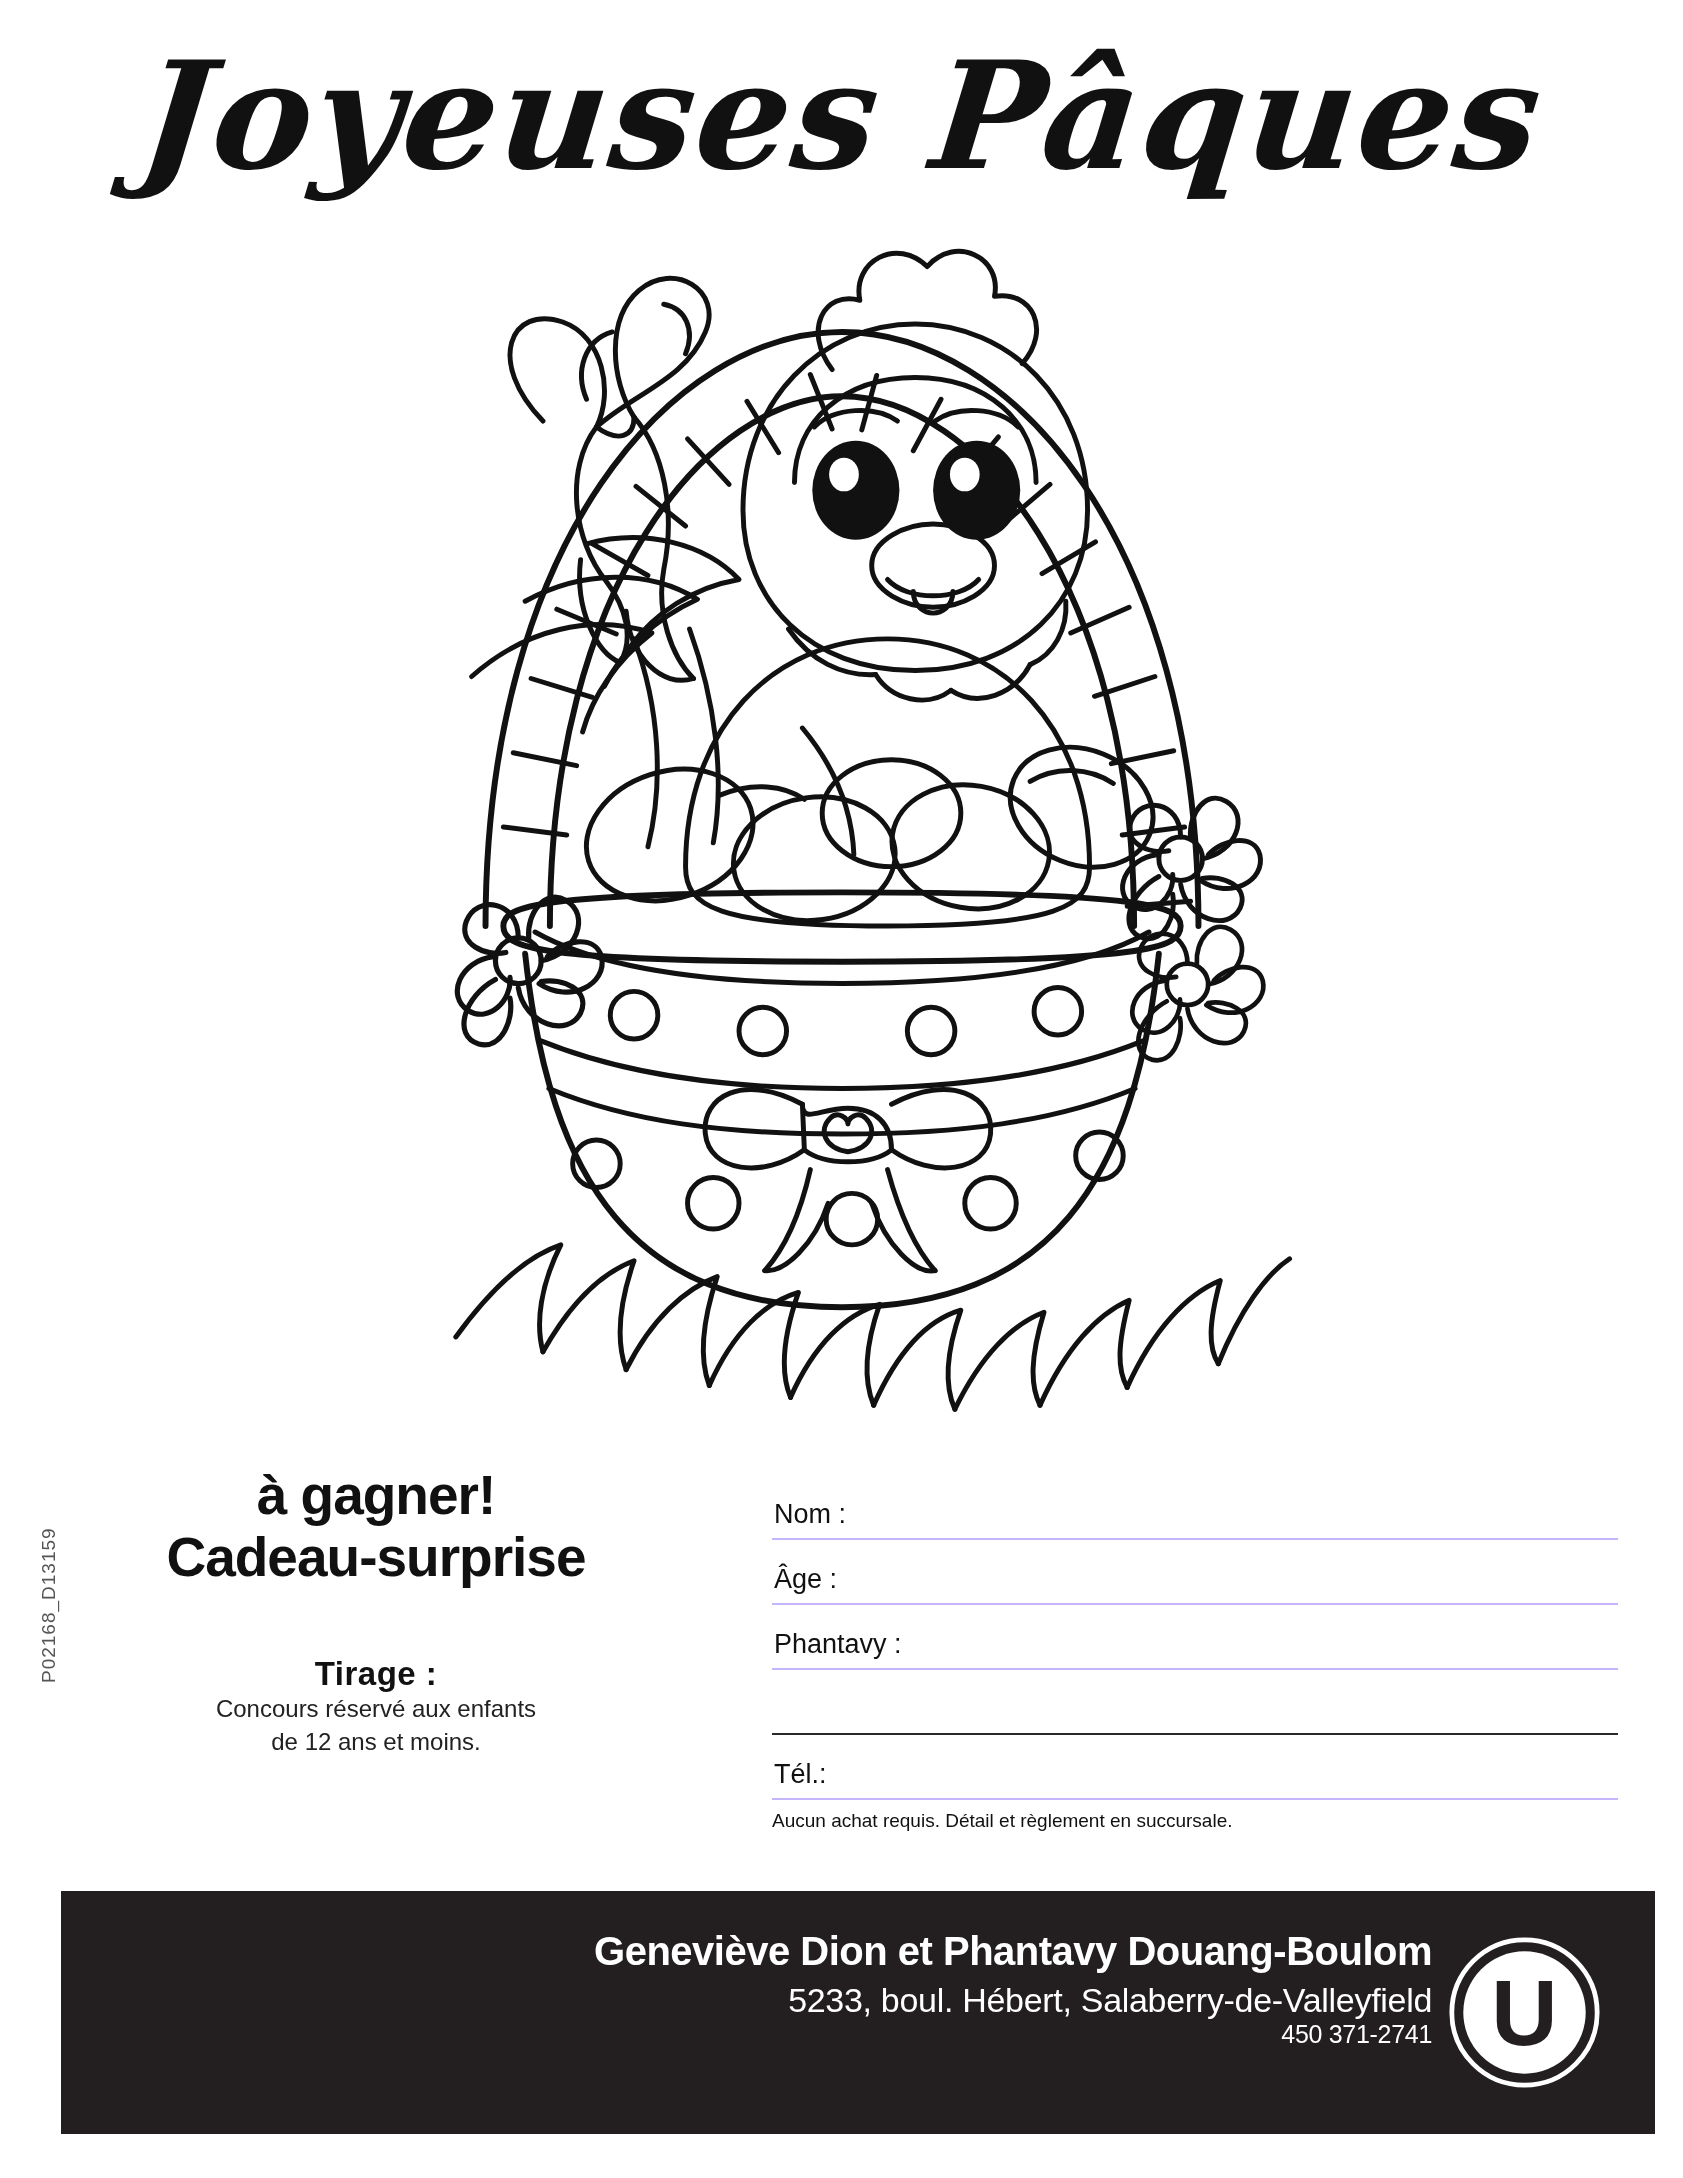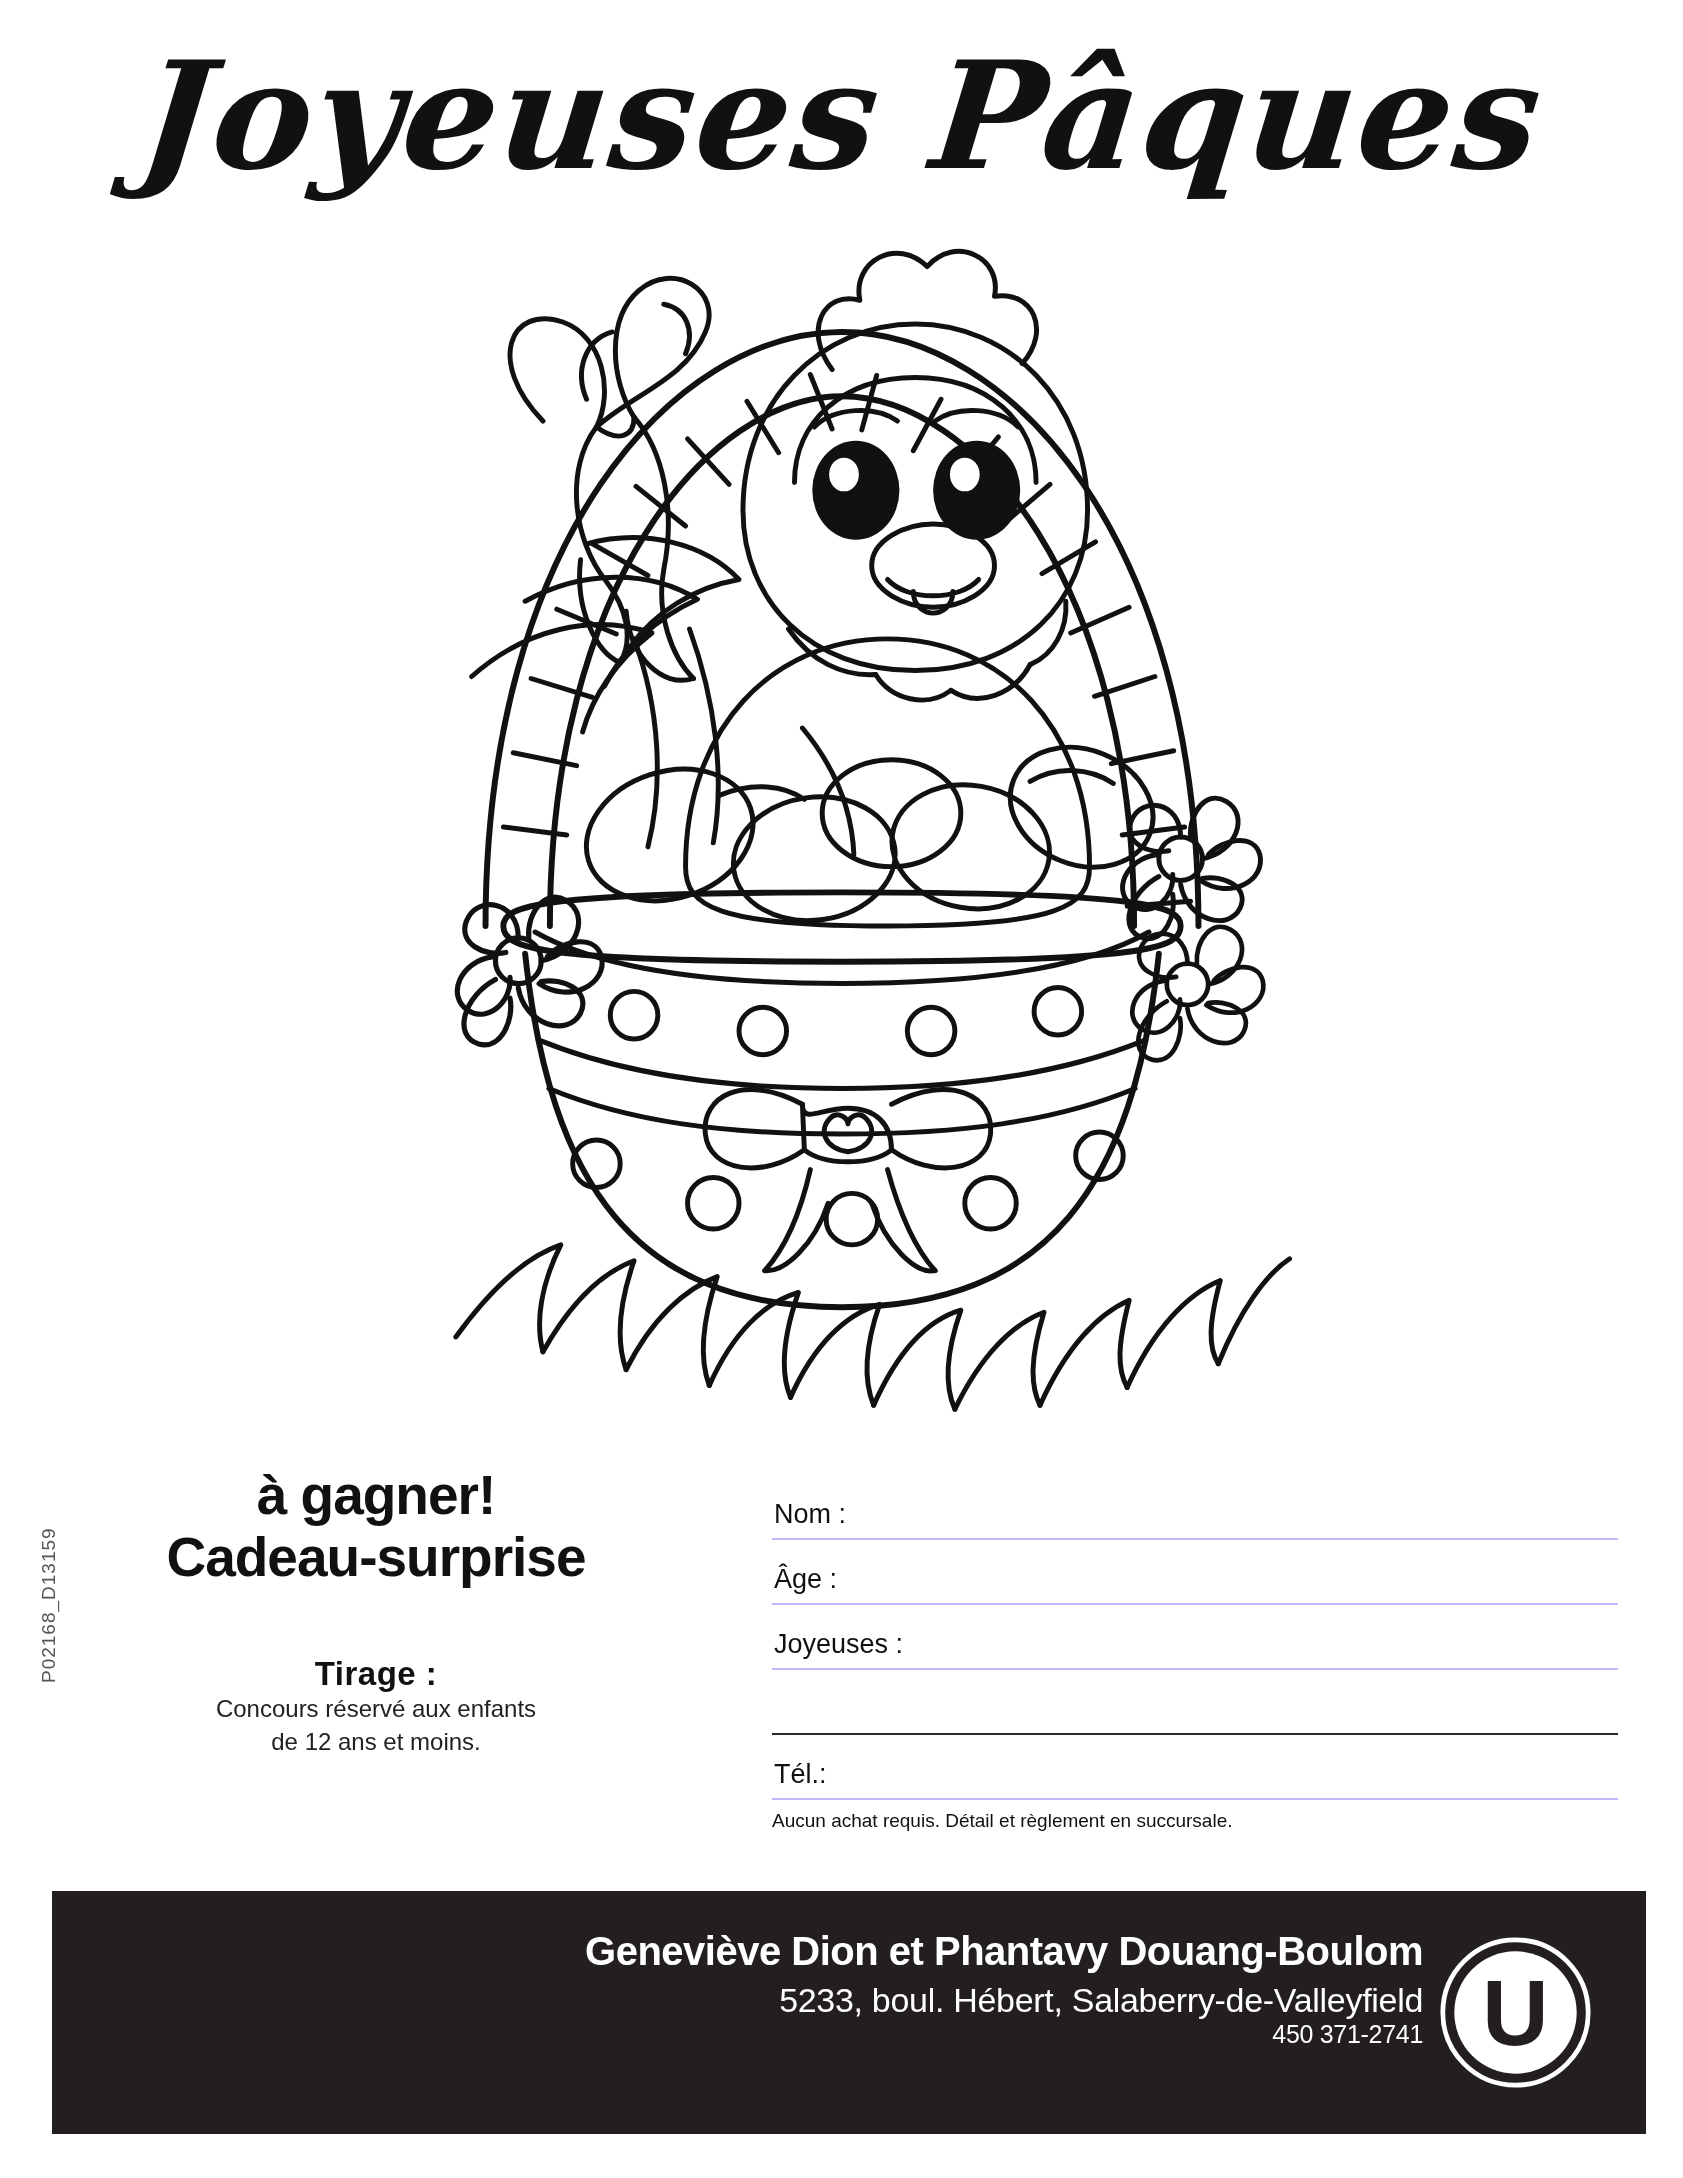--- a/index.html
+++ b/index.html
@@ -110,21 +110,21 @@
   }
   .legal {
     margin-top: 10px;
     font-size: 19px;
     color: #111;
   }
 
   
   .footer {
     position: absolute;
-    left: 52px;
+    left: 61px;
     top: 1891px;
     width: 1594px;
     height: 243px;
     background: #231f20;
     color: #ffffff;
   }
   .footer-text {
     position: absolute;
     right: 223px;
     top: 36px;
@@ -320,21 +320,21 @@
 </div>
 
 <div class="form">
   <div class="field">
     <span class="field-label">Nom :</span>
   </div>
   <div class="field">
     <span class="field-label">Âge :</span>
   </div>
   <div class="field">
-    <span class="field-label">Joyeuses :</span>
+    <span class="field-label">Phantavy :</span>
   </div>
   <div class="field blank">
     <span class="field-label"></span>
   </div>
   <div class="field">
     <span class="field-label">Tél.:</span>
   </div>
   <div class="legal">Aucun achat requis. Détail et règlement en succursale.</div>
 </div>
 

